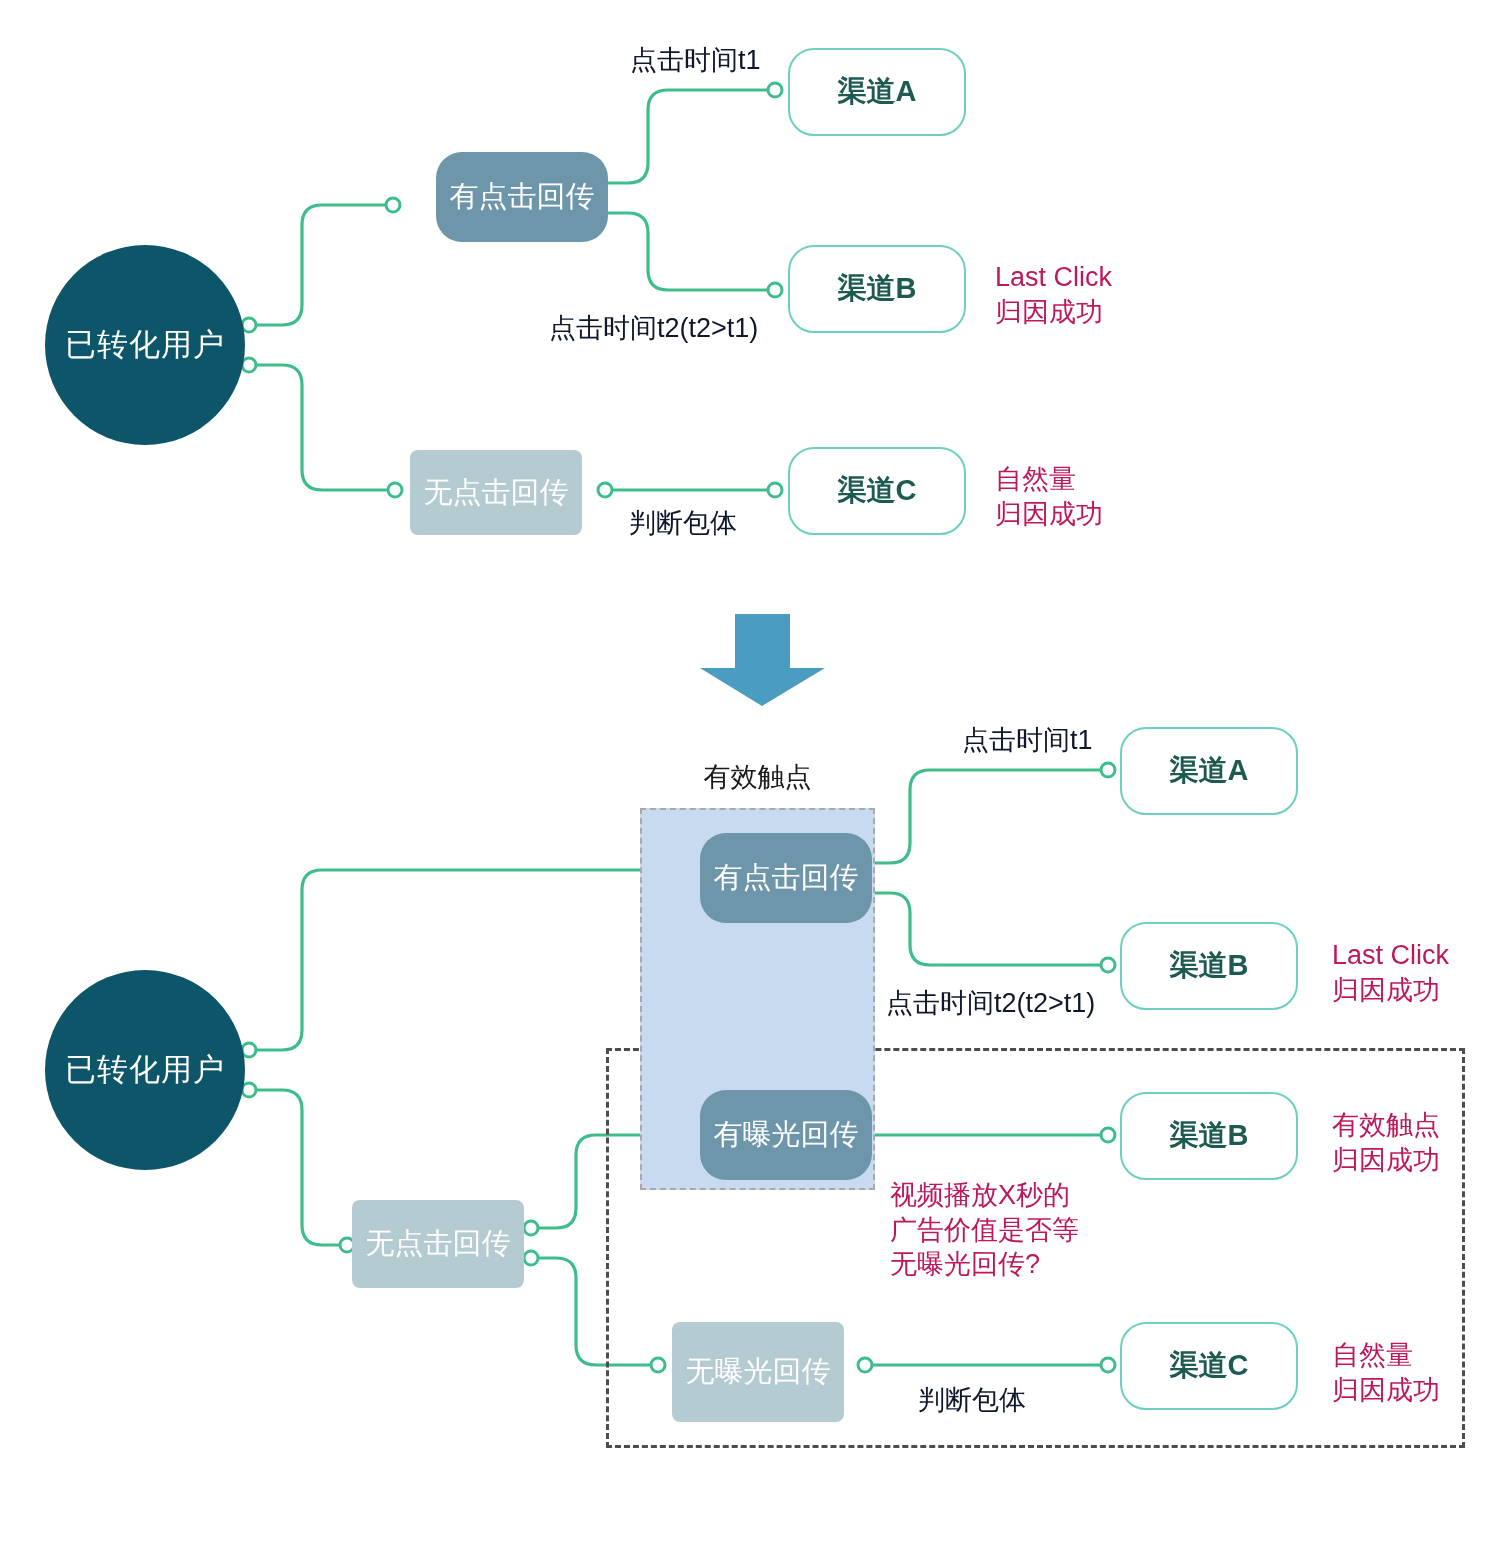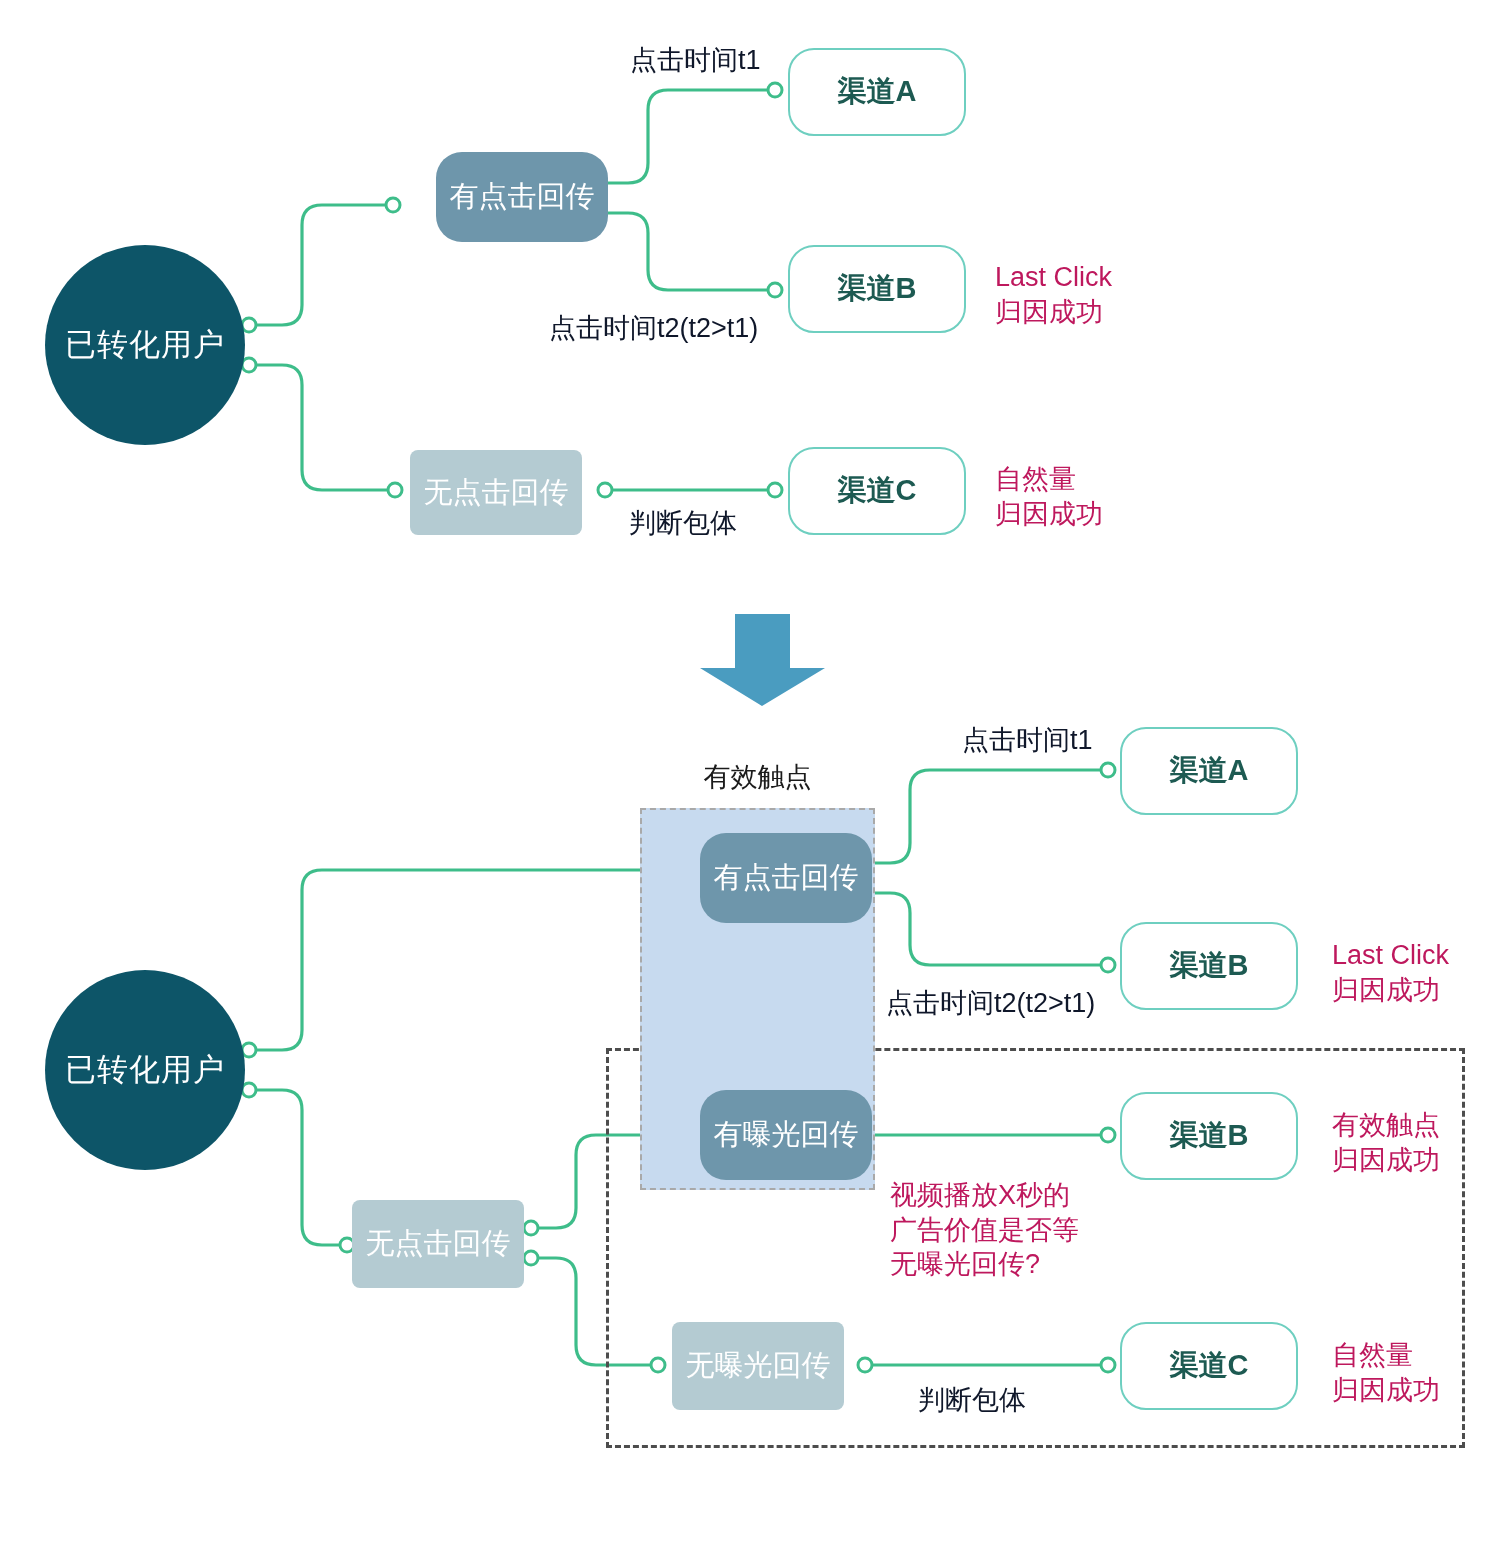--- a/index.html
+++ b/index.html
@@ -129,21 +129,21 @@
   <div class="note-c" style="left:640px;top:760px;width:235px;">有效触点</div>
 
   <div class="node circle-node" style="left:45px;top:970px;width:200px;height:200px;">已转化用户</div>
 
   <div class="node pill-blue" style="left:672px;top:833px;width:172px;height:90px;">有点击回传</div>
 
   <div class="node pill-gray" style="left:352px;top:1200px;width:172px;height:88px;">无点击回传</div>
 
   <div class="node pill-blue" style="left:672px;top:1090px;width:172px;height:90px;">有曝光回传</div>
 
-  <div class="node pill-gray" style="left:672px;top:1322px;width:172px;height:88px;">无曝光回传</div>
+  <div class="node pill-gray" style="left:672px;top:1322px;width:172px;height:100px;">无曝光回传</div>
 
   <div class="node chan-box" style="left:1120px;top:727px;width:178px;height:88px;">渠道A</div>
   <div class="node chan-box" style="left:1120px;top:922px;width:178px;height:88px;">渠道B</div>
   <div class="node chan-box" style="left:1120px;top:1092px;width:178px;height:88px;">渠道B</div>
   <div class="node chan-box" style="left:1120px;top:1322px;width:178px;height:88px;">渠道C</div>
 
   <div class="edge-label" style="left:962px;top:722px;">点击时间t1</div>
   <div class="edge-label" style="left:886px;top:985px;">点击时间t2(t2&gt;t1)</div>
   <div class="note" style="left:890px;top:1178px;">视频播放X秒的
 广告价值是否等

